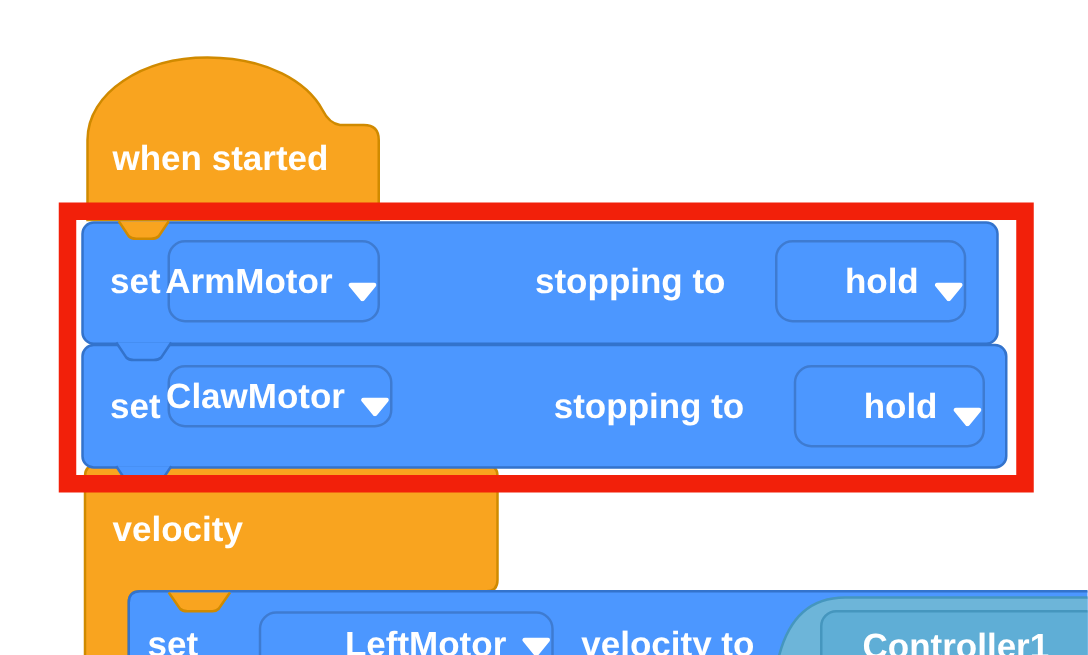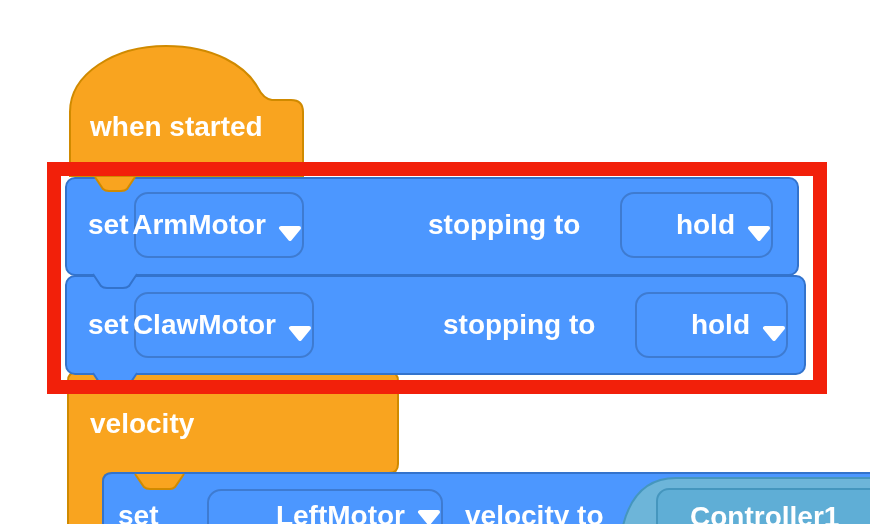--- a/index.html
+++ b/index.html
@@ -78,21 +78,21 @@
   <div class="dropdown" style="left:620px;top:192px;width:153px;height:66px;">
     <span>hold</span>
     <span class="caret">
       <svg width="24" height="15" viewBox="0 0 24 15">
           <path d="M3,2 L21,2 L12,13 Z" fill="#fff" stroke="#fff" stroke-width="4" stroke-linejoin="round"></path>
         </svg>
     </span>
   </div>
 
   <div class="block-label" style="left:88px;top:311px;">set</div>
-  <div class="dropdown" style="left:134px;top:292px;width:180px;height:66px;">
+  <div class="dropdown" style="left:134px;top:292px;width:180px;height:50px;">
     <span>ClawMotor</span>
     <span class="caret">
       <svg width="24" height="15" viewBox="0 0 24 15">
           <path d="M3,2 L21,2 L12,13 Z" fill="#fff" stroke="#fff" stroke-width="4" stroke-linejoin="round"></path>
         </svg>
     </span>
   </div>
   <div class="block-label" style="left:443px;top:311px;">stopping to</div>
   <div class="dropdown" style="left:635px;top:292px;width:153px;height:66px;">
     <span>hold</span>

